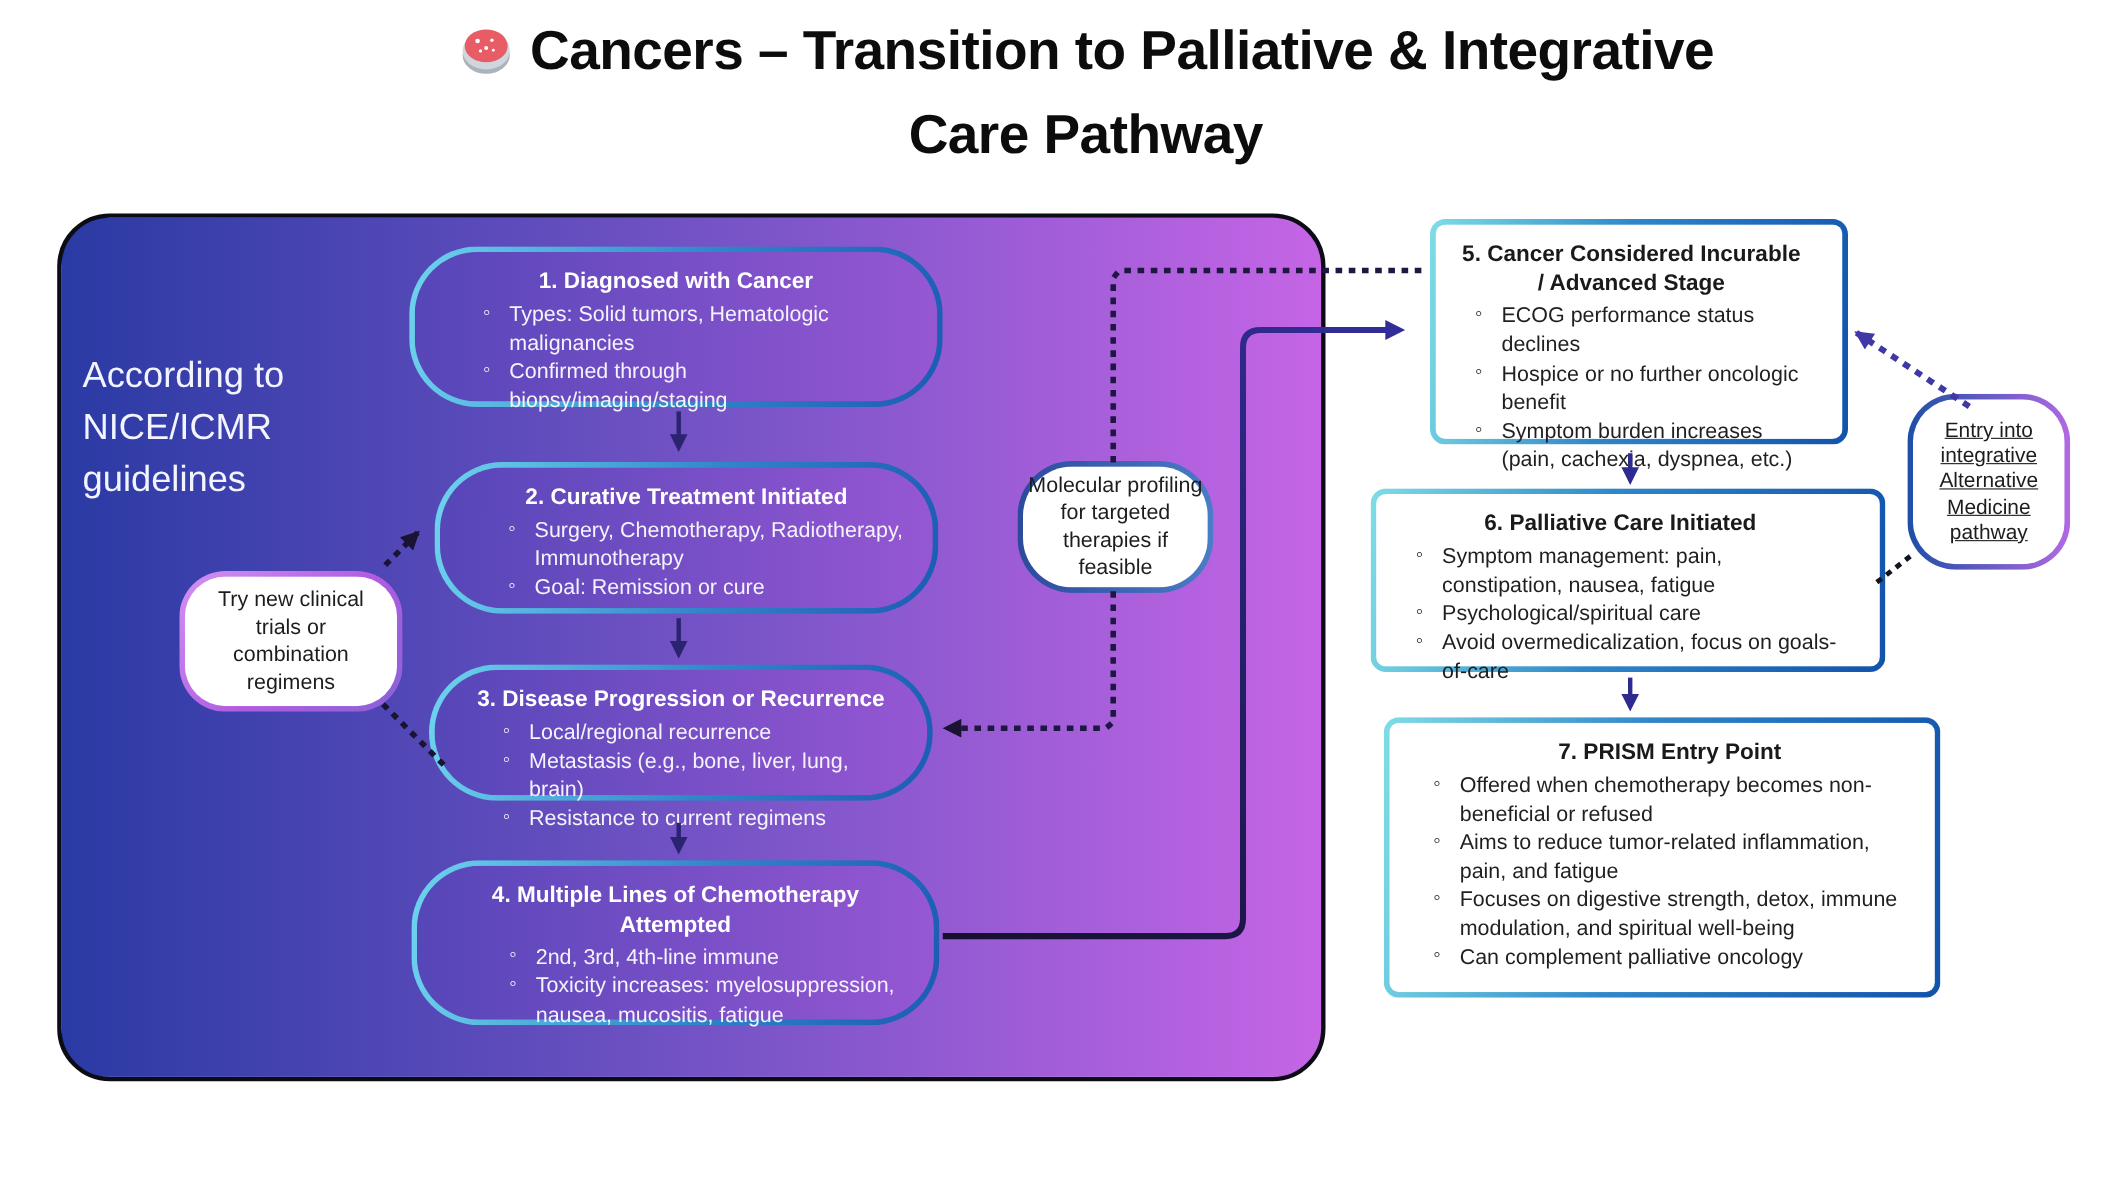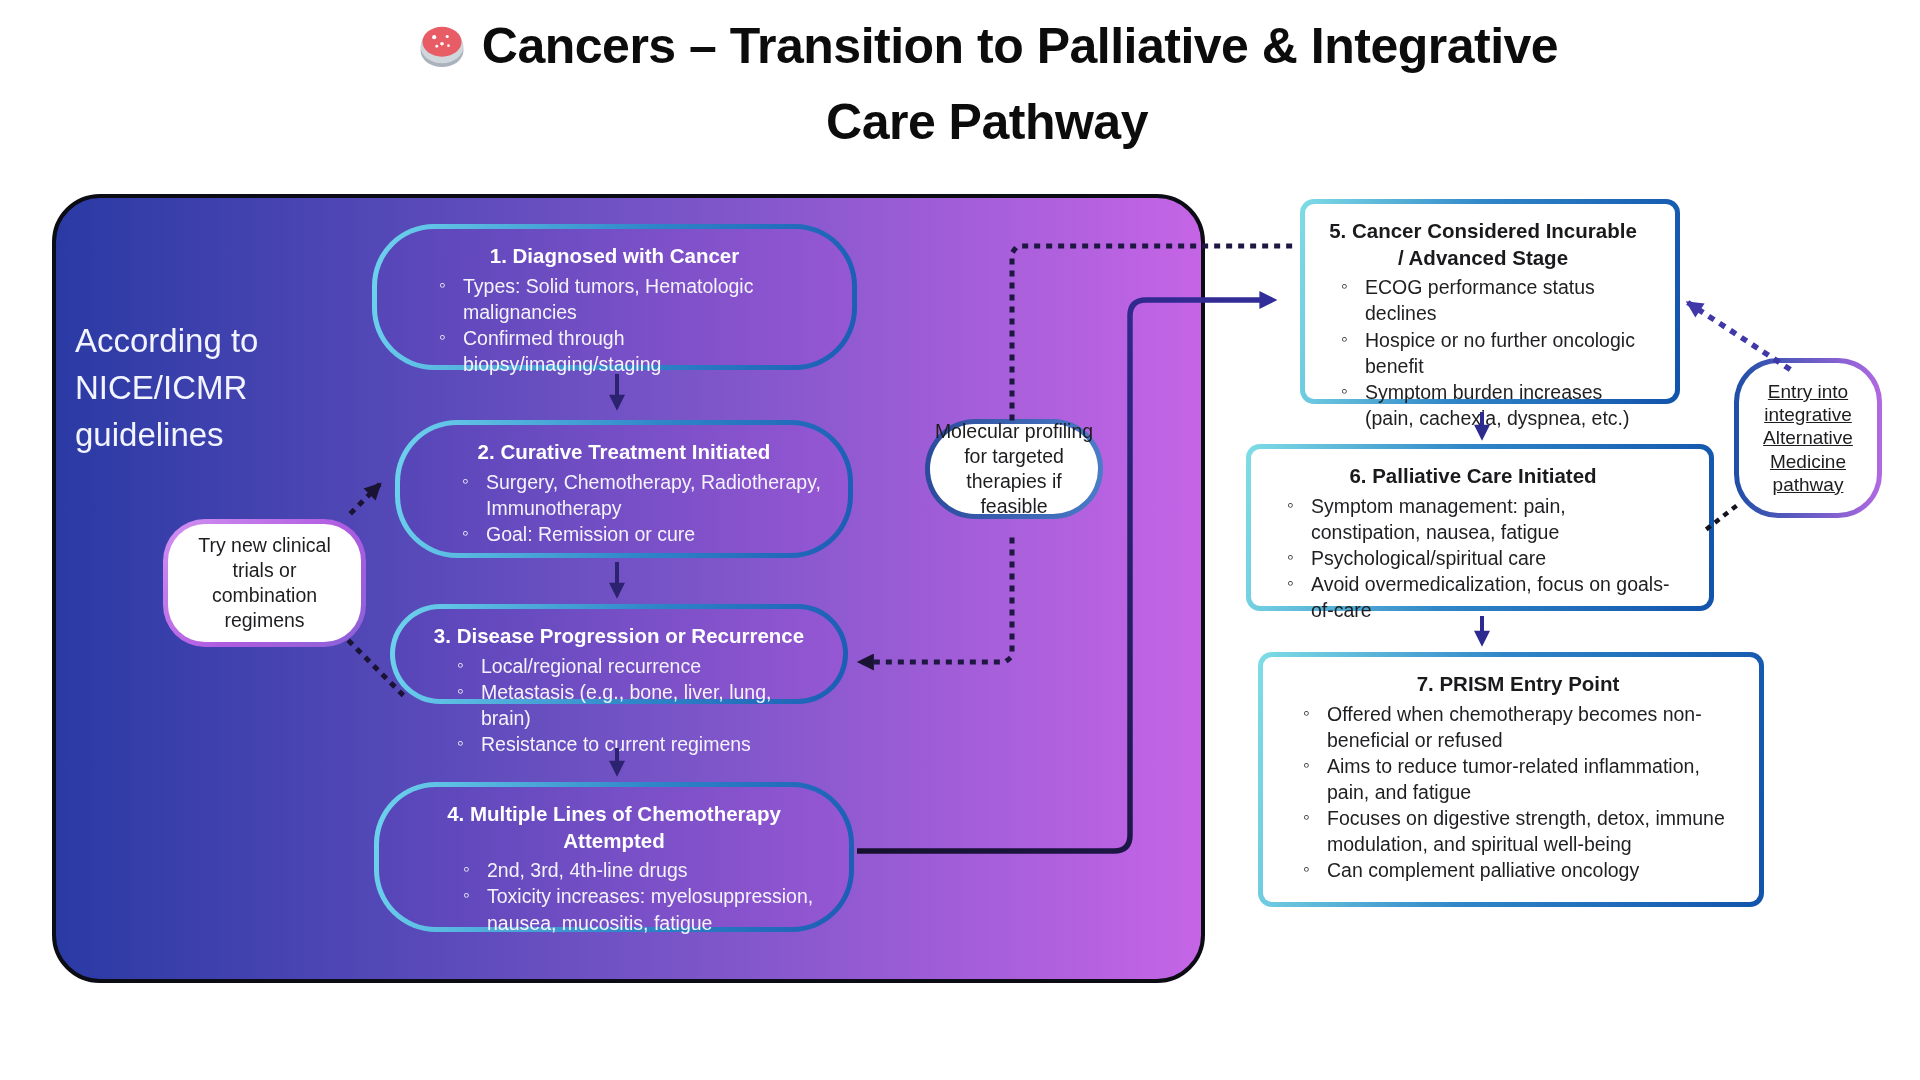--- a/index.html
+++ b/index.html
@@ -30,21 +30,21 @@
     background:linear-gradient(90deg,#5646b8,#9657d3) padding-box,
                linear-gradient(100deg,#6fd4ee,#2f86c8 55%,#1b5cb4) border-box;
   }
   .pbox-title{font-weight:700;text-align:center;font-size:20.5px;line-height:1.3;color:#ffffff;}
   .bullets{margin-top:3px;}
   .bullet{position:relative;padding-left:26px;font-size:19.5px;line-height:1.34;}
   .bullet::before{content:"◦";position:absolute;left:2px;top:-1px;font-size:19px;}
   .pbox .bullets{padding-left:34px;}
   #box1{left:372px;top:224px;width:485px;height:146px;}
   #box2{left:395px;top:420px;width:458px;height:138px;}
-  #box3{left:390px;top:604px;width:458px;height:100px;}
+  #box3{left:390px;top:604px;width:458px;height:124px;}
   #box4{left:374px;top:782px;width:480px;height:150px;}
   #box4 .bullets{padding-left:56px;}
   
   .wbox{
     position:absolute;box-sizing:border-box;border:5px solid transparent;border-radius:14px;
     color:#1f1f22;padding:14px 36px 10px 22px;background:
       linear-gradient(#ffffff,#ffffff) padding-box,
       linear-gradient(100deg,#7edde6,#2f86c8 45%,#1253ac) border-box;
   }
   .wbox .pbox-title{color:#1a1a1d;}
@@ -57,21 +57,21 @@
     position:absolute;box-sizing:border-box;border:5px solid transparent;
     color:#1d1d20;text-align:center;display:flex;align-items:center;justify-content:center;
   }
   .bubble .txt{font-size:19.5px;line-height:1.28;}
   #bubble-try{
     left:163px;top:519px;width:203px;height:128px;border-radius:42px;
     background:linear-gradient(#ffffff,#ffffff) padding-box,
                linear-gradient(135deg,#d292f2 0%,#b05ce0 55%,#8a62d8 100%) border-box;
   }
   #bubble-molecular{
-    left:925px;top:419px;width:178px;height:100px;border-radius:50px;
+    left:925px;top:419px;width:178px;height:120px;border-radius:50px;
     background:linear-gradient(#ffffff,#ffffff) padding-box,
                linear-gradient(90deg,#2c4a9c,#4a7cc8) border-box;
   }
   #bubble-entry{
     left:1734px;top:358px;width:148px;height:160px;border-radius:44px;
     background:linear-gradient(#ffffff,#ffffff) padding-box,
                linear-gradient(90deg,#1d4fa6,#b269e2) border-box;
   }
   #bubble-entry .txt{font-size:19px;line-height:1.22;text-decoration:underline;}
   
@@ -122,21 +122,21 @@
     <div class="bullets">
       <div class="bullet">Local/regional recurrence</div>
       <div class="bullet">Metastasis (e.g., bone, liver, lung, brain)</div>
       <div class="bullet">Resistance to current regimens</div>
     </div>
   </div>
 
   <div class="pbox" id="box4">
     <div class="pbox-title">4. Multiple Lines of Chemotherapy Attempted</div>
     <div class="bullets">
-      <div class="bullet">2nd, 3rd, 4th-line drugs</div>
+      <div class="bullet">2nd, 3rd, 4th-line immune</div>
       <div class="bullet">Toxicity increases: myelosuppression, nausea, mucositis, fatigue</div>
     </div>
   </div>
 
   <div class="wbox" id="box5">
     <div class="pbox-title">5. Cancer Considered Incurable / Advanced Stage</div>
     <div class="bullets">
       <div class="bullet">ECOG performance status declines</div>
       <div class="bullet">Hospice or no further oncologic benefit</div>
       <div class="bullet">Symptom burden increases (pain, cachexia, dyspnea, etc.)</div>

